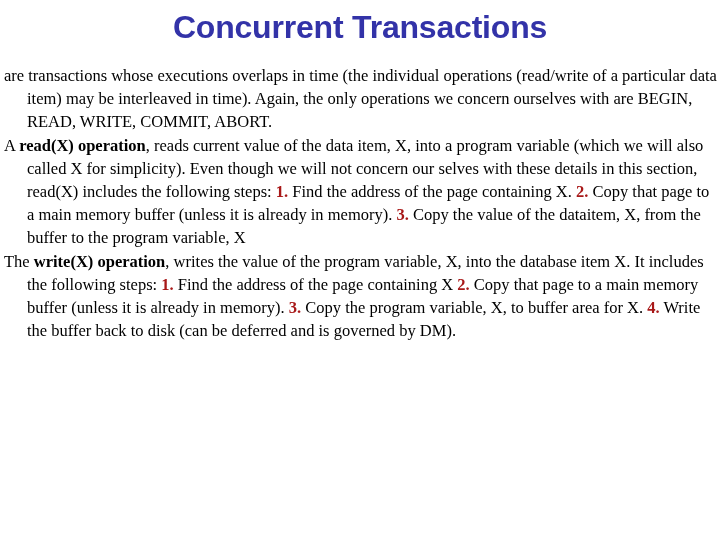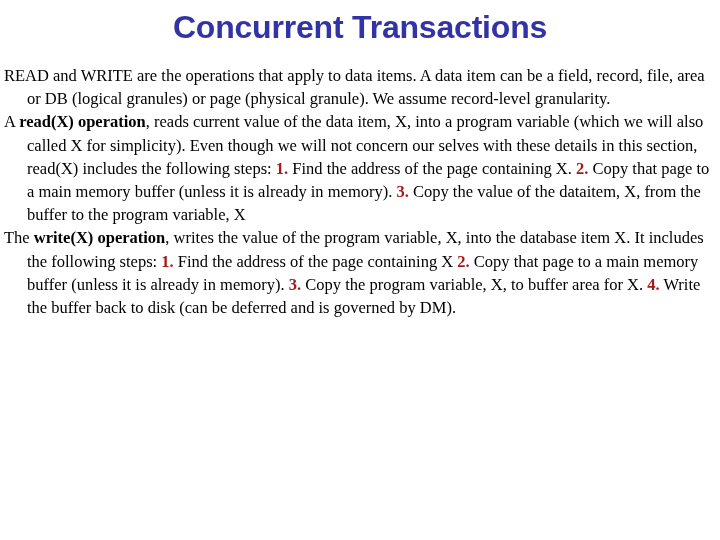--- a/index.html
+++ b/index.html
@@ -65,21 +65,21 @@
 </style>
 </head>
 <body>
 
 <div class="slide">
 
   <div class="slide-title">Concurrent Transactions</div>
 
   <div class="slide-body">
 
+    <p class="para"><span>are transactions whose executions overlaps in time (the individual operations (read/write of a particular data item) may be interleaved in time).  Again, the only operations we concern ourselves with are BEGIN, READ, WRITE, COMMIT, ABORT.</span></p>
 
-    <p class="para"><span>READ and WRITE are the operations that apply to data items.  A data item can be a field, record, file, area or DB (logical granules) or page (physical granule).  We assume record-level granularity.</span></p>
 
     <p class="para"><span>A </span><span class="term">read(X) operation</span><span>, reads current value of the data item, X, into a program variable (which we will also called X for simplicity). Even though we will not concern our selves with these details in this section, read(X) includes the following steps: </span><span class="stepnum">1.</span><span> Find the address of the page containing X.   </span><span class="stepnum">2.</span><span> Copy that page to a main memory buffer (unless it is already in memory).   </span><span class="stepnum">3.</span><span> Copy the value of the dataitem, X, from the buffer to the program variable, X</span></p>
 
     <p class="para"><span>The </span><span class="term">write(X) operation</span><span>, writes the value of the program variable, X, into the database item X. It includes the following steps: </span><span class="stepnum">1.</span><span> Find the address of the page containing X </span><span class="stepnum">2.</span><span> Copy that page to a main memory buffer (unless it is already in memory). </span><span class="stepnum">3.</span><span> Copy the program variable, X, to buffer area for X.  </span><span class="stepnum">4.</span><span> Write the buffer back to disk (can be deferred and is governed by DM).</span></p>
 
   </div>
 </div>
 
 </body></html>

